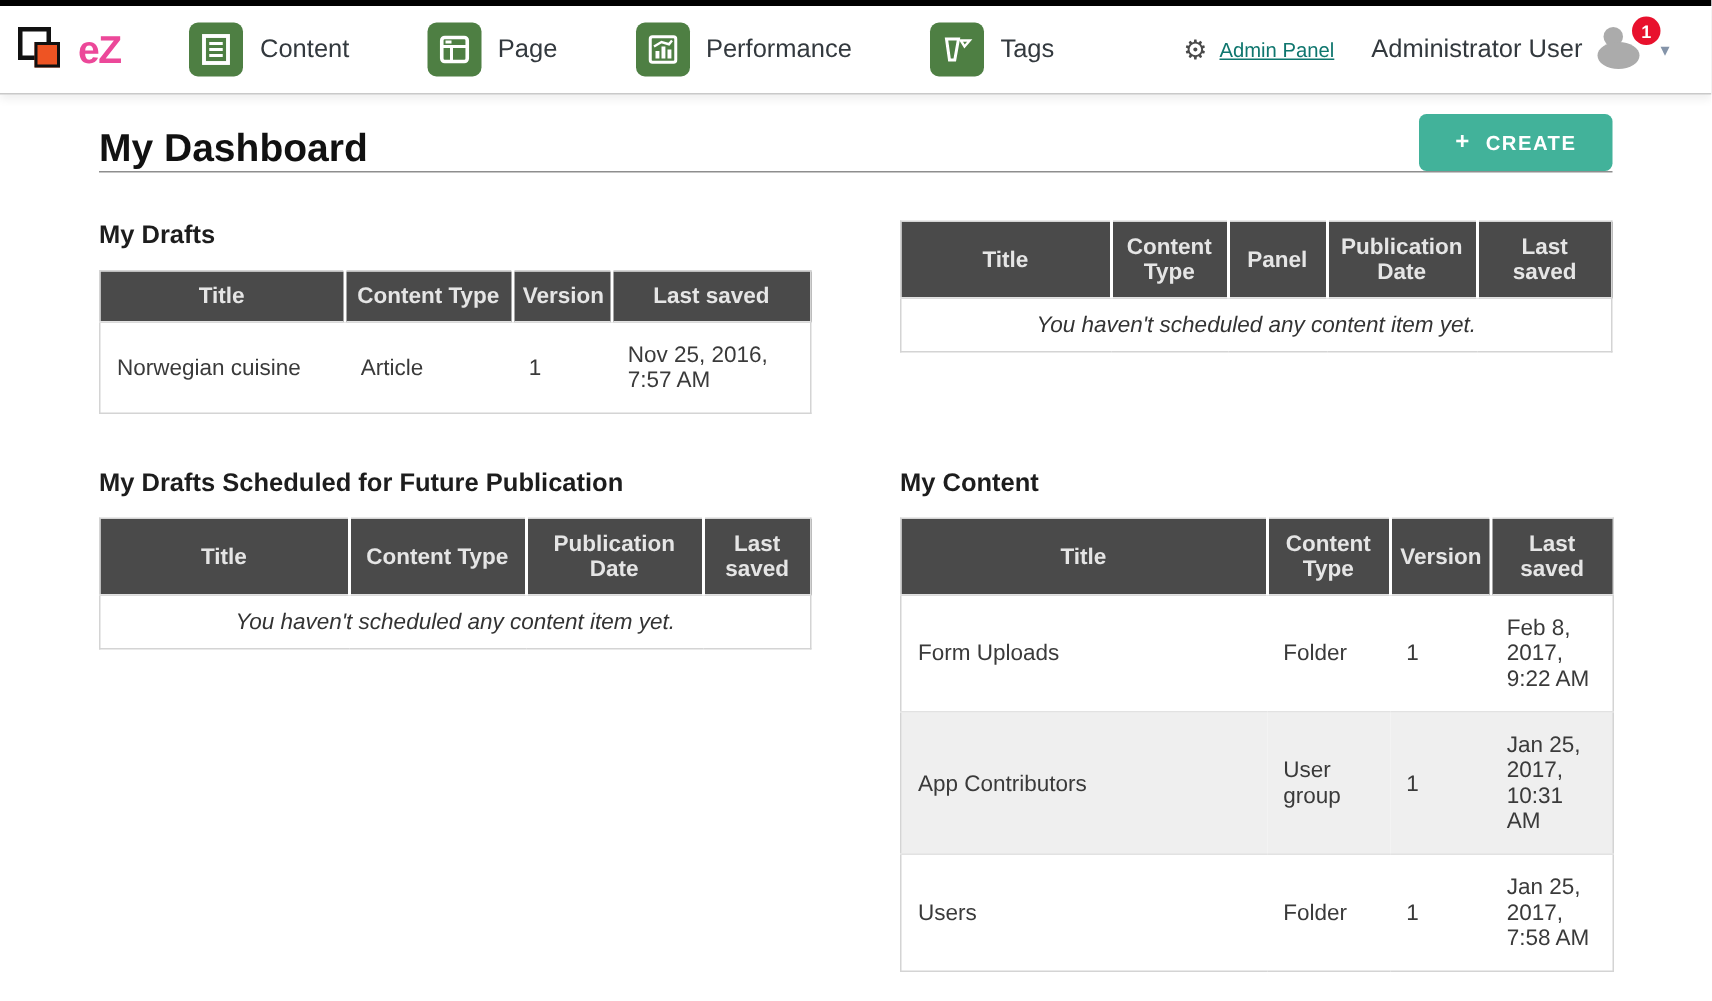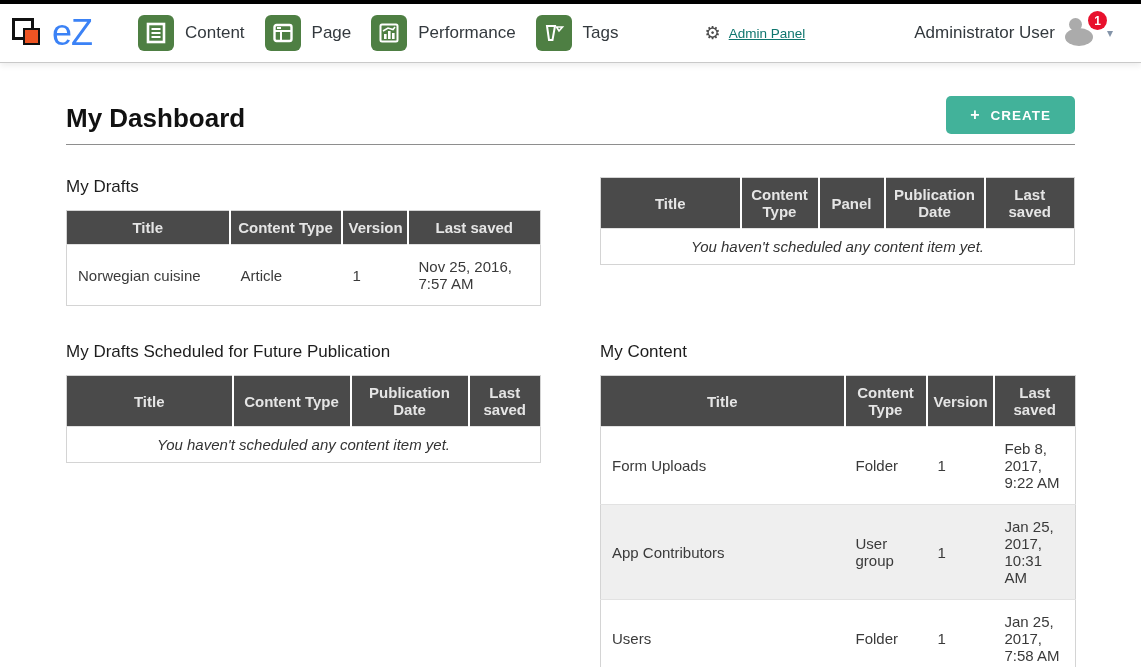--- a/index.html
+++ b/index.html
@@ -10,23 +10,23 @@
   .top-strip { height:4px; background:#000; }
   .navbar { height:58px; background:#fff; display:flex; align-items:center;
             padding:0 28px 0 12px; position:relative;
             box-shadow:0 1px 0 #c9c9c9, 0 4px 6px rgba(0,0,0,0.07); }
   .logo { display:flex; align-items:center; margin-right:46px; cursor:pointer; }
   .logo-mark { position:relative; width:34px; height:34px; margin-right:6px; }
   .logo-sq-black { position:absolute; left:0; top:2px; width:22px; height:22px;
                    border:3px solid #111; background:#fff; }
   .logo-sq-orange { position:absolute; left:11px; top:12px; width:17px; height:17px;
                     background:#ee5423; border:2px solid #111; }
-  .logo-text { font-size:36px; color:#3b82f6; letter-spacing:-1px; }
-
-  .nav-items { display:flex; align-items:center; gap:20px; }
+  .logo-text { font-size:26px; color:#ec4899; letter-spacing:-1px;font-weight:bold; }
+
+  .nav-items { display:flex; align-items:center; gap:52px; }
   .nav-item { display:flex; align-items:center; gap:11px; cursor:pointer; }
   .nav-icon { width:36px; height:36px; background:#4e7f43; border-radius:6px;
               display:flex; align-items:center; justify-content:center; flex:0 0 auto; }
   .nav-label { font-size:17px; color:#33393e; }
 
   .admin-panel { display:flex; align-items:center; gap:8px; margin-left:86px; cursor:pointer; }
   .gear { font-size:18px; color:#4a4a4a; line-height:1; }
   .admin-label { font-size:13.5px; color:#0f766e;text-decoration:underline; }
 
   .user-area { margin-left:auto; display:flex; align-items:center; gap:10px; cursor:pointer; }
@@ -37,32 +37,32 @@
   .avatar-body { position:absolute; left:0; top:10px; width:28px; height:18px;
                  border-radius:50%; background:#ababab; }
   .badge { position:absolute; right:-10px; top:-7px; min-width:19px; height:19px;
            background:#e8112d; border-radius:50%; color:#fff; font-size:12px;
            font-weight:bold; display:flex; align-items:center; justify-content:center; }
   .caret { font-size:12px; color:#8494a9; }
 
   
   .main { padding:0 66px; }
   .page-header { display:flex; align-items:flex-end; justify-content:space-between;
-                 margin-top:34px; padding-bottom:10px; border-bottom:1px solid #8e8e8e; }
+                 margin-top:14px; border-bottom:1px solid #8e8e8e; }
   .page-title { font-size:26px; font-weight:bold; color:#111; }
   .btn-create { display:flex; align-items:center; gap:10px; background:#42b29a;
                 border:none; border-radius:5px; color:#fff; padding:11px 24px;
                 font-family:inherit; font-size:13.5px; font-weight:bold;
                 letter-spacing:1px; cursor:pointer; }
   .btn-create .plus { font-size:16px; font-weight:bold; line-height:1; }
 
   .grid { display:grid; grid-template-columns:474px 475px; column-gap:60px;
           margin-top:32px; align-items:start; }
   .section { margin-bottom:36px; }
-  .section-title { font-size:17px; font-weight:normal; color:#1d1d1d; margin-bottom:13px; }
+  .section-title { font-size:17px; font-weight:bold; color:#1d1d1d; margin-bottom:13px; }
 
   table.dash { border-collapse:collapse; table-layout:fixed; width:100%;
                border:1px solid #d4d4d4; font-size:15px; }
   table.dash th { background:#4a4a4a; color:#e5e5e5; font-weight:bold; text-align:center;
                   vertical-align:middle; padding:8px 6px; border-left:2px solid #fff; }
   table.dash th:first-child { border-left:none; }
   table.dash td { padding:13px 11px; text-align:left; vertical-align:middle;
                   color:#3a3a3a; border-top:1px solid #e2e2e2; word-wrap:break-word;margin-top:34px; }
   table.dash tbody tr { background:#fff; }
   table.dash td.empty { text-align:center; font-style:italic; padding:9px 6px; color:#333; }

